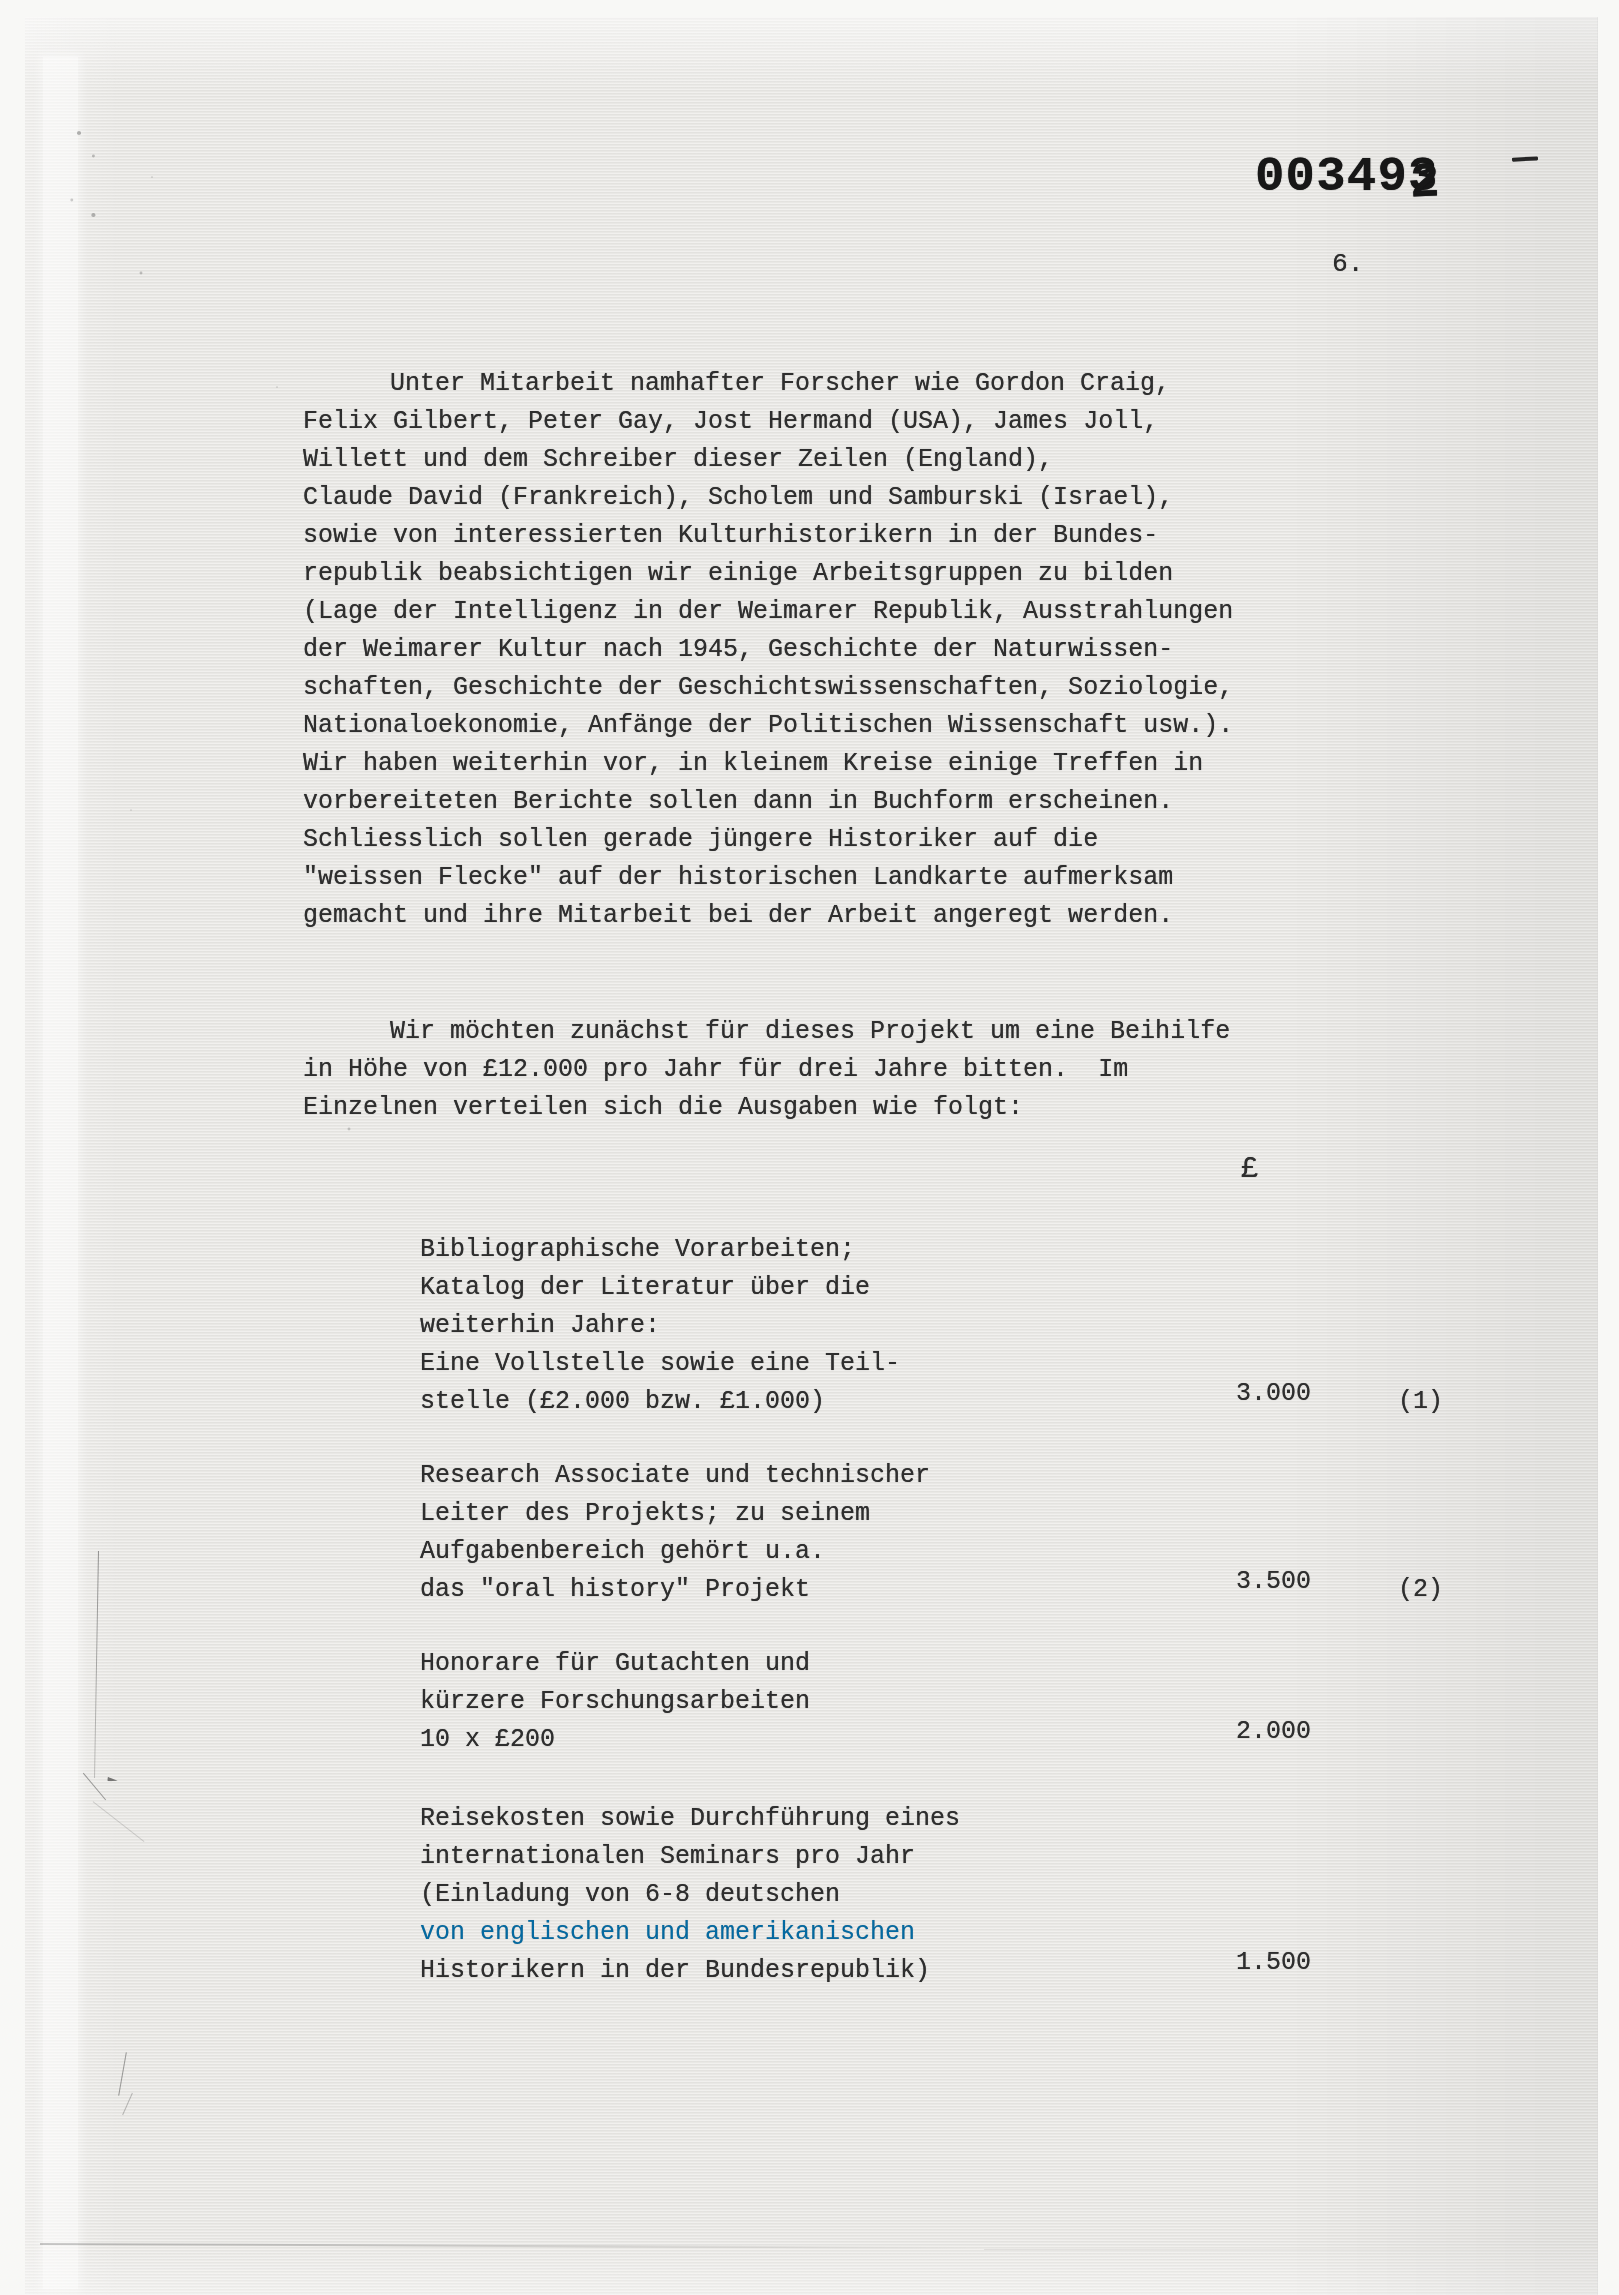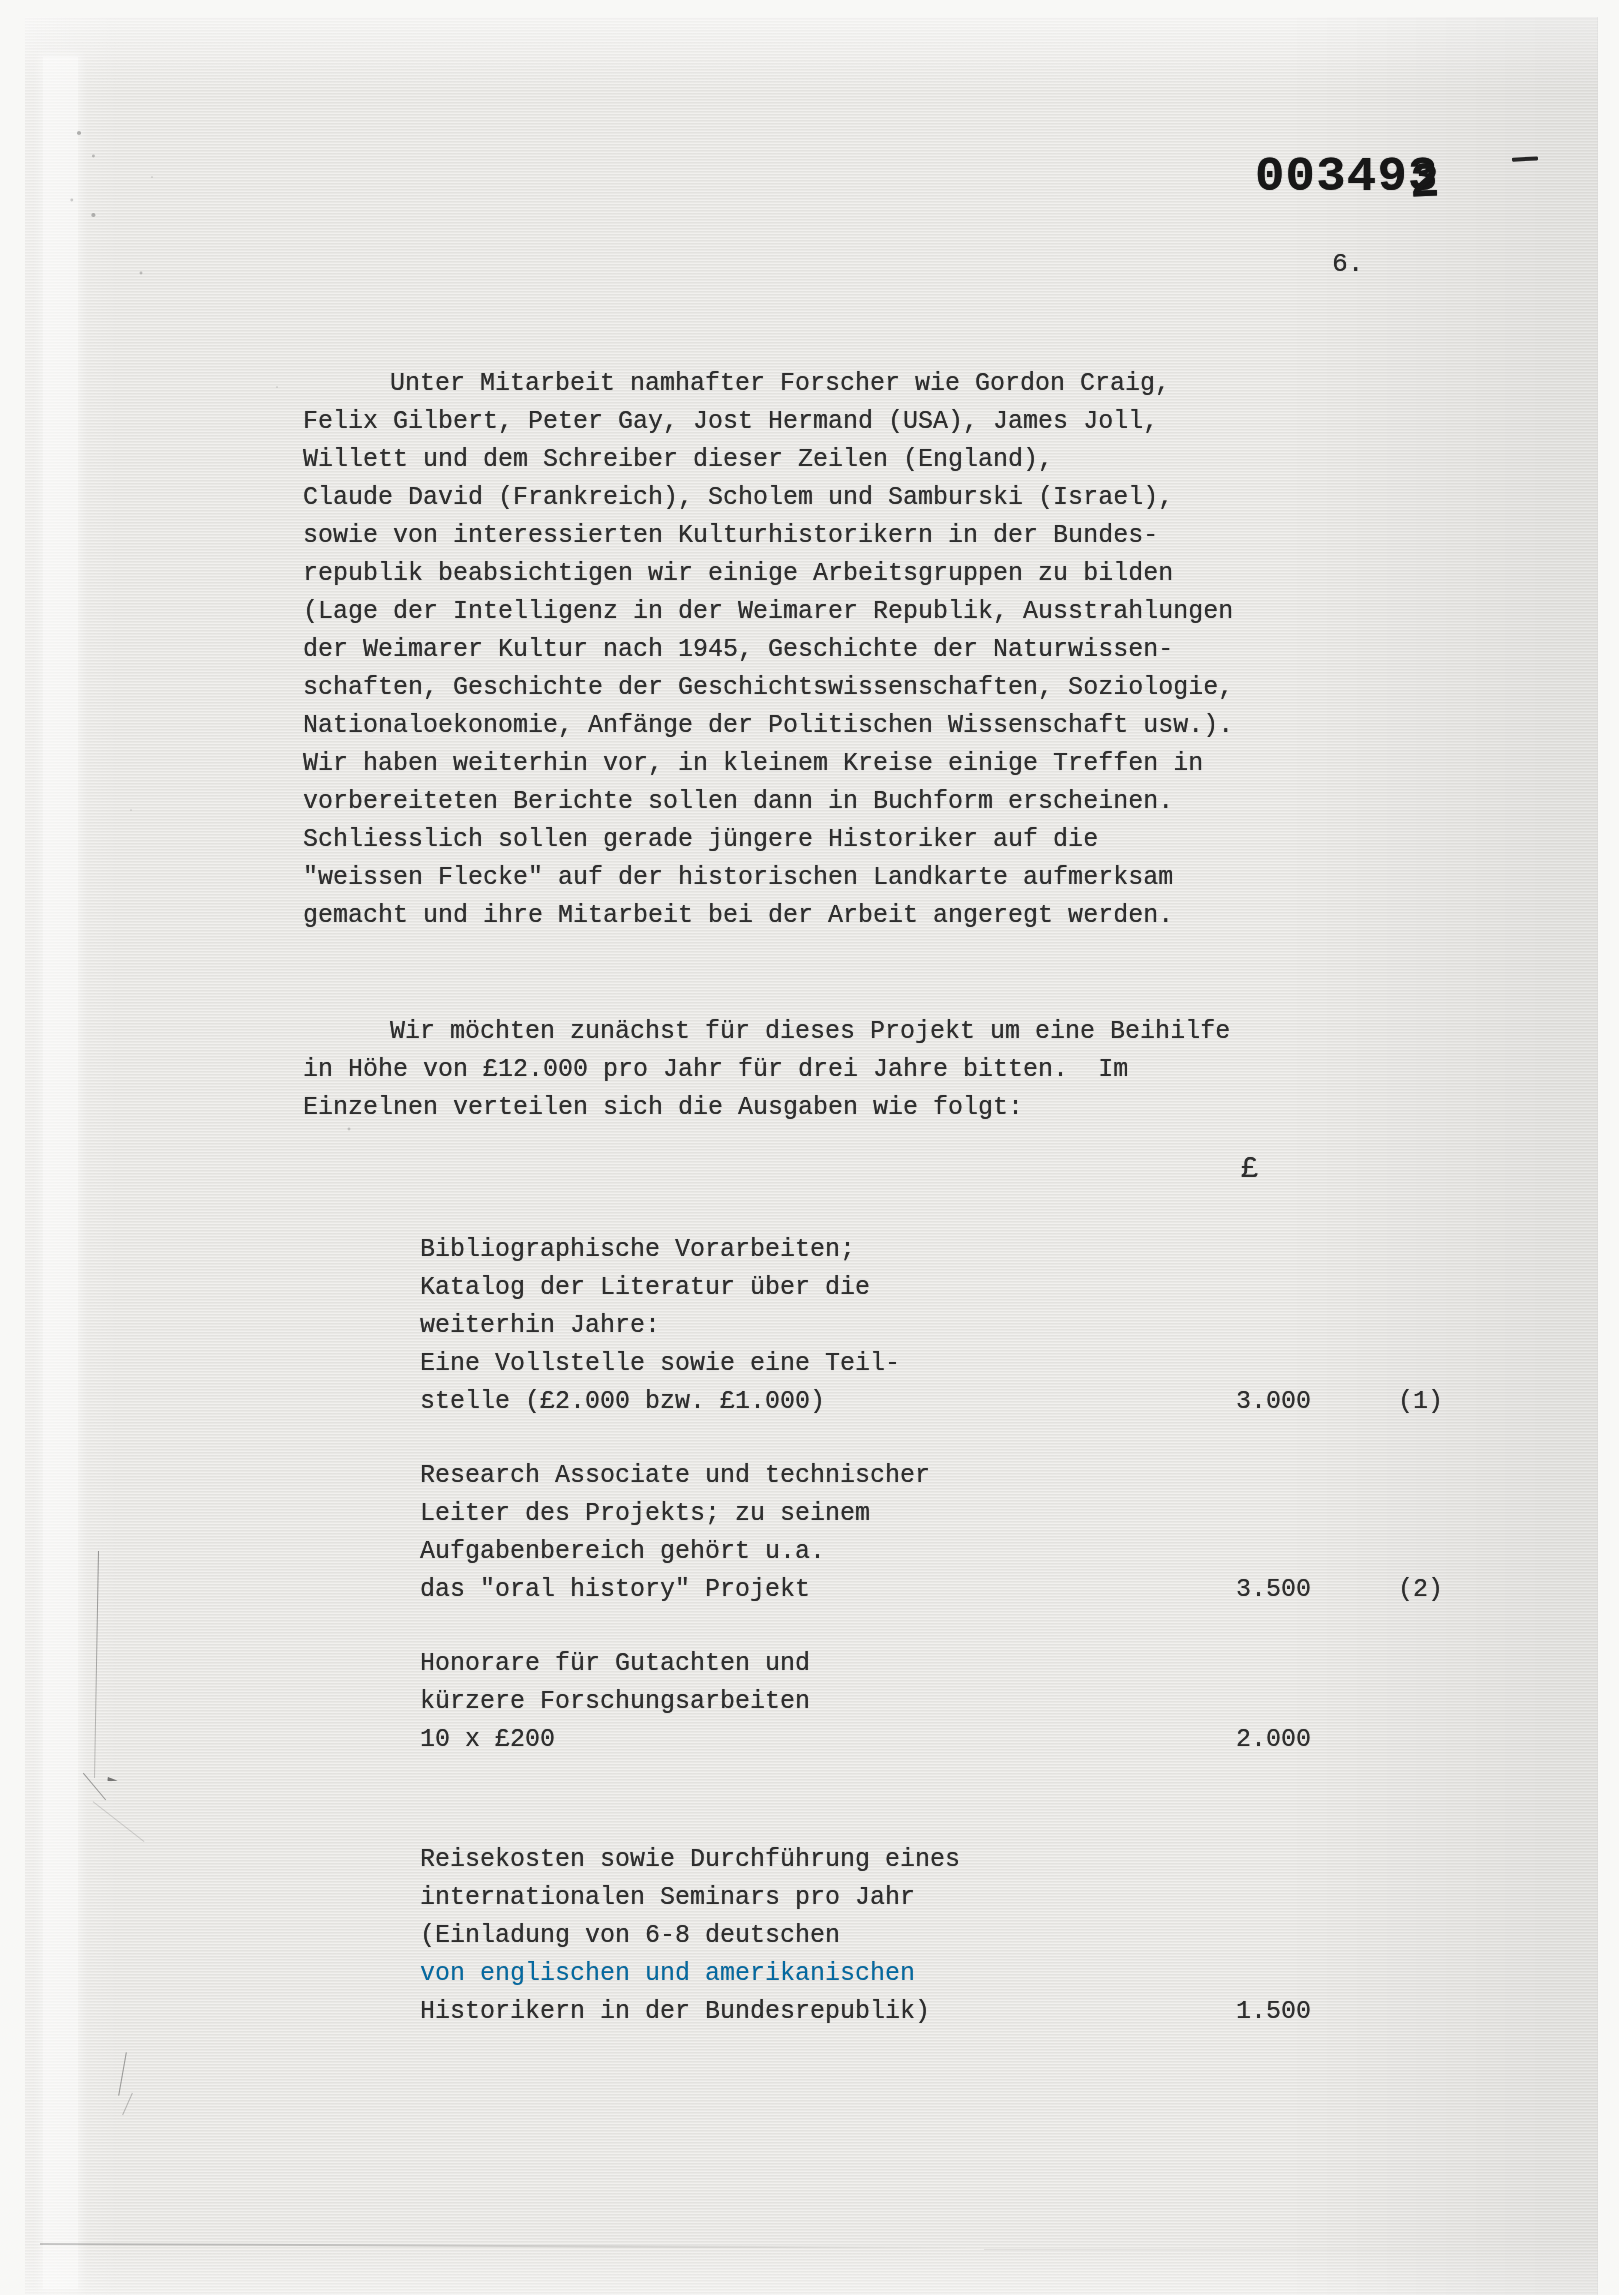--- a/index.html
+++ b/index.html
@@ -19,21 +19,21 @@
   .left-strip{position:absolute;left:43px;top:57px;width:35px;height:2232px;
     background:rgba(255,255,255,.5);box-shadow:0 0 8.4px 3.6px rgba(255,255,255,.35);}
   
   .type{position:absolute;color:#2e2e2e;font-size:25px;line-height:38px;
     text-shadow:0 0 0.7px rgba(50,50,50,.85);}
   .line{white-space:pre;}
   .line.indent{text-indent:87px;}
   .line.faded{color:#0369a1;text-shadow:0 0 0.7px rgba(150,147,144,.8);}
   .para{position:absolute;left:303px;}
   .item{position:absolute;left:420px;width:1170px;}
-  .amount{position:absolute;left:816px;bottom:0;white-space:pre;}
+  .amount{position:absolute;left:816px;bottom:8px;white-space:pre;}
   .note{position:absolute;left:978px;bottom:0;white-space:pre;}
   
   .stamp{position:absolute;left:1255px;top:149px;font-size:49px;font-weight:bold;
     color:#171717;letter-spacing:1.2px;text-shadow:0 0 0.9px rgba(20,20,20,.9);}
   .stamp .overstrike{position:absolute;left:155px;top:6px;letter-spacing:0;
     transform:rotate(-2deg);}
   .stamp-dash{position:absolute;left:1512px;top:157px;width:26.4px;height:4.2px;
     background:#262626;transform:rotate(-3deg);border-radius:1.2px;}
   .pagenum{position:absolute;left:1332px;top:245px;font-size:26.4px;color:#2c2c2c;
     text-shadow:0 0 0.7px rgba(50,50,50,.85);}
@@ -123,21 +123,21 @@
       <div class="line">das "oral history" Projekt</div>
       <div class="amount">3.500</div>
       <div class="note">(2)</div>
     </div>
   <div class="item type" id="item-2" style="top: 1645px; position: absolute;">
       <div class="line">Honorare für Gutachten und</div>
       <div class="line">kürzere Forschungsarbeiten</div>
       <div class="line">10 x £200</div>
       <div class="amount">2.000</div>
     </div>
-  <div class="item type" id="item-3" style="top: 1800px; position: absolute; margin-top: 41px;">
+  <div class="item type" id="item-3" style="top: 1800px; position: absolute;">
       <div class="line">Reisekosten sowie Durchführung eines</div>
       <div class="line">internationalen Seminars pro Jahr</div>
       <div class="line">(Einladung von 6-8 deutschen</div>
       <div class="line faded">von englischen und amerikanischen</div>
       <div class="line">Historikern in der Bundesrepublik)</div>
       <div class="amount">1.500</div>
     </div>
 
   <div class="crease-v"></div>
   <div class="crease-hook"></div>

